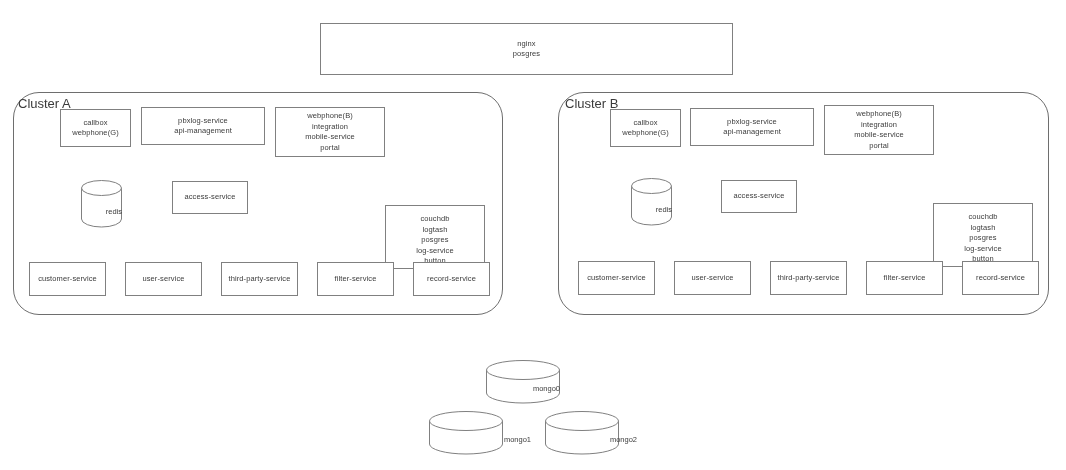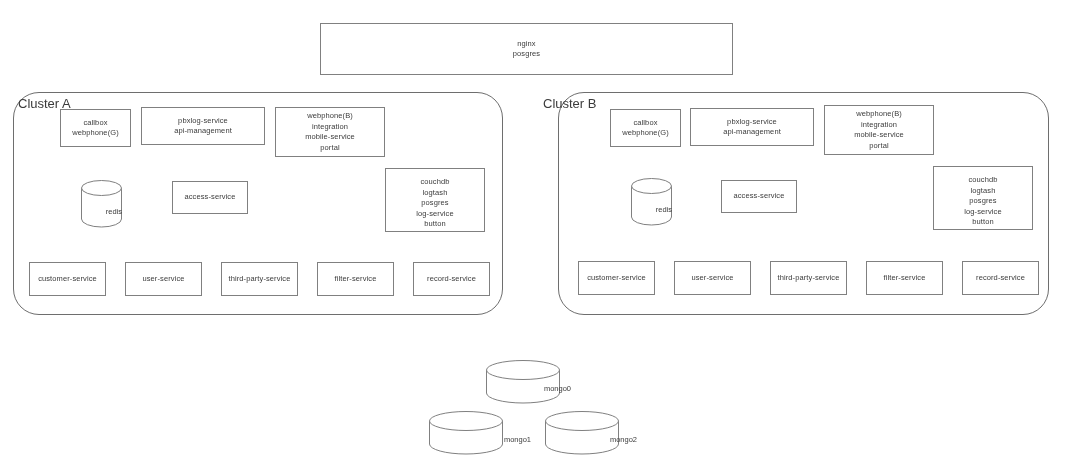--- a/index.html
+++ b/index.html
@@ -37,20 +37,21 @@
     color: #3b3b3b;
     letter-spacing: 0.1px;
     white-space: nowrap;
   }
   .node .line { display: block; }
 
   
   .node.top-text {
     justify-content: flex-start;
     padding-top: 8px;
+    margin-top: 37px;
   }
 
   
   .cluster {
     position: absolute;
     box-sizing: border-box;
     border: 1px solid #6e6e6e;
     border-radius: 26px;
     background: transparent;
   }
@@ -138,21 +139,21 @@
     <span class="line">third-party-service</span>
   </div>
   <div class="node" style="left:317px; top:262px; width:77px; height:34px;">
     <span class="line">filter-service</span>
   </div>
   <div class="node" style="left:413px; top:262px; width:77px; height:34px;">
     <span class="line">record-service</span>
   </div>
 
   <div class="cluster" style="left:558px; top:92px; width:491px; height:223px;"></div>
-  <div class="cluster-label" style="left:543px; top:99px;">Cluster B</div>
+  <div class="cluster-label" style="left:565px; top:99px;">Cluster B</div>
 
   <div class="node" style="left:610px; top:109px; width:71px; height:38px;">
     <span class="line">callbox</span>
     <span class="line">webphone(G)</span>
   </div>
 
   <div class="node" style="left:690px; top:108px; width:124px; height:38px;">
     <span class="line">pbxlog-service</span>
     <span class="line">api-management</span>
   </div>
@@ -198,21 +199,21 @@
   </div>
   <div class="node" style="left:962px; top:261px; width:77px; height:34px;">
     <span class="line">record-service</span>
   </div>
 
   <div class="cyl" style="left:486px; top:360px; width:74px; height:44px;">
     <svg width="74" height="44" viewBox="0 0 74 44">
       <path d="M0.5,10 L0.5,33 A36.5,10 0 0 0 73.5,33 L73.5,10" fill="#ffffff" stroke="#808080" stroke-width="1"></path>
       <ellipse cx="37" cy="10" rx="36.5" ry="9.5" fill="#ffffff" stroke="#808080" stroke-width="1"></ellipse>
     </svg>
-    <span class="cyl-label" style="top:24px;margin-left:11px;">mongo0</span>
+    <span class="cyl-label" style="top:24px;">mongo0</span>
   </div>
 
   <div class="cyl" style="left:429px; top:411px; width:74px; height:44px;">
     <svg width="74" height="44" viewBox="0 0 74 44">
       <path d="M0.5,10 L0.5,33 A36.5,10 0 0 0 73.5,33 L73.5,10" fill="#ffffff" stroke="#808080" stroke-width="1"></path>
       <ellipse cx="37" cy="10" rx="36.5" ry="9.5" fill="#ffffff" stroke="#808080" stroke-width="1"></ellipse>
     </svg>
     <span class="cyl-label" style="top:24px;margin-left:28px;">mongo1</span>
   </div>
 

